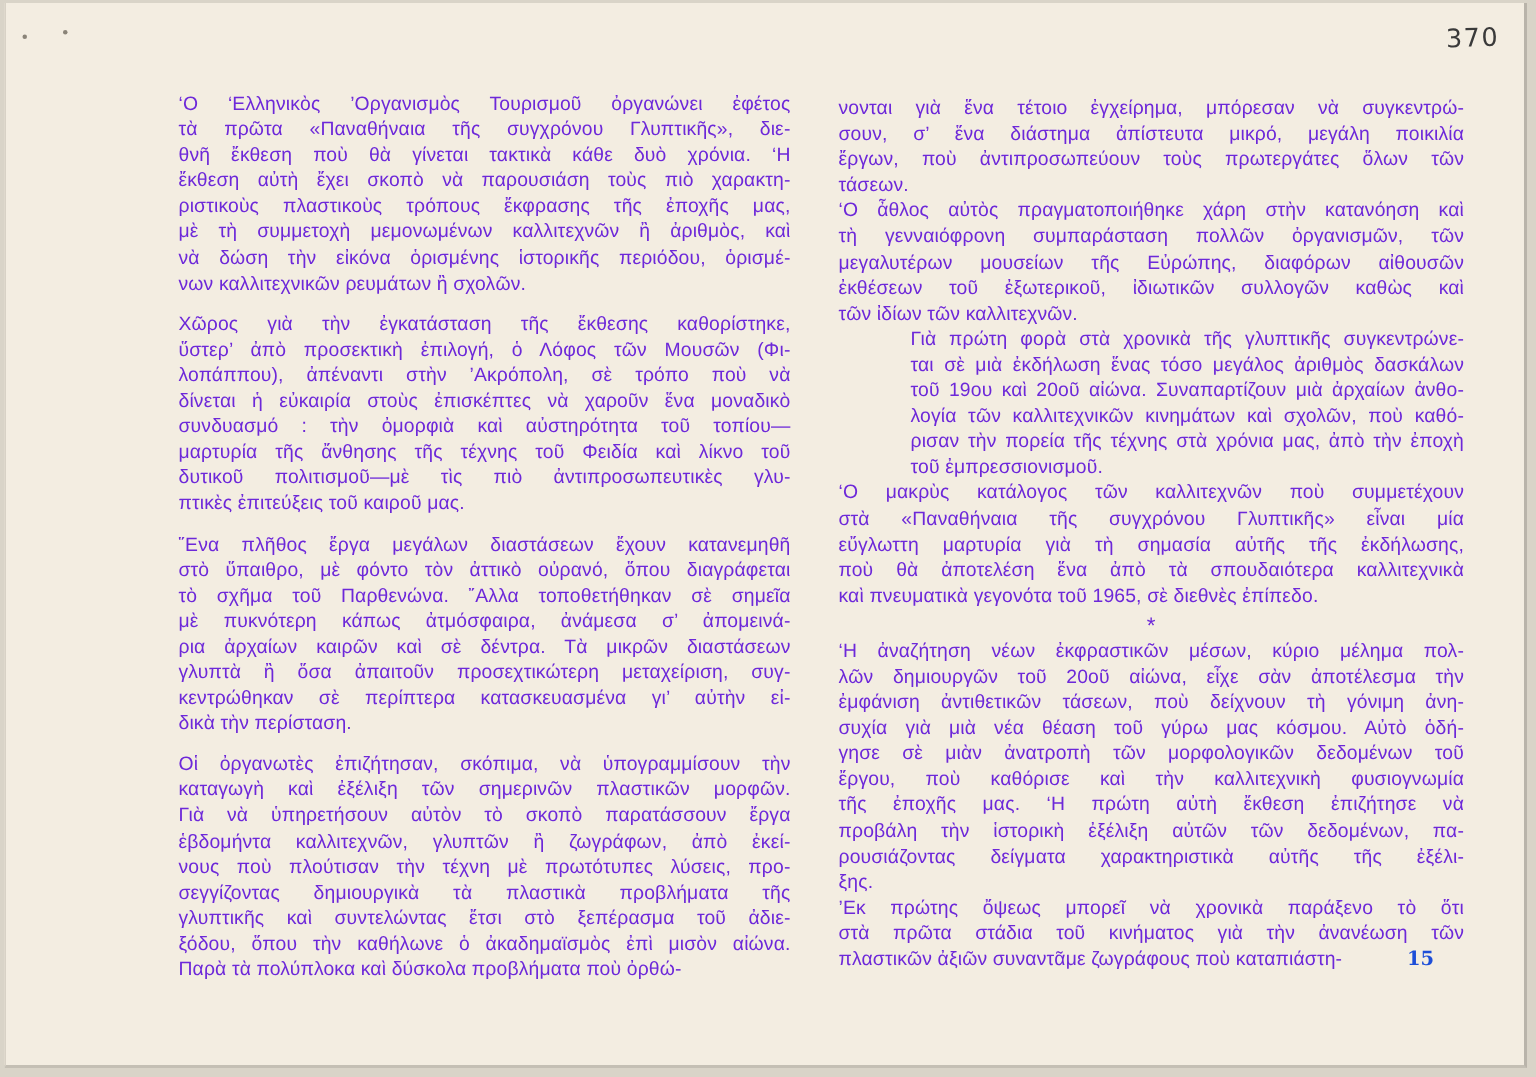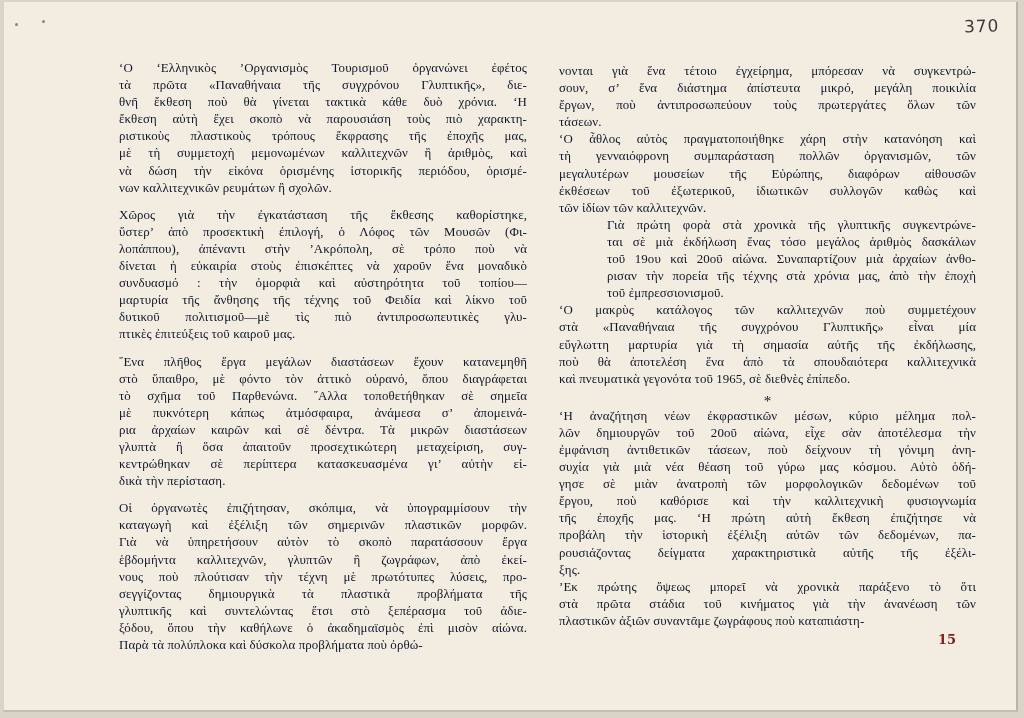--- a/index.html
+++ b/index.html
@@ -34,24 +34,24 @@
     }
     .speck {
       position: absolute;
       width: 3px;
       height: 3px;
       border-radius: 50%;
       background: #8a8478;
     }
     .column {
       position: absolute;
-      font-family: Liberation Serif, serif;
+      font-family: Liberation Sans, sans-serif;
       font-size: 12.9px;
       line-height: 17.1px;
-      color: #0f172a;
+      color: #6d28d9;
       text-align: justify;
       letter-spacing: 0.1px;
     }
     .col-left {
       left: 115px;
       top: 58px;
       width: 408px;
     }
     .col-right {
       left: 555px;
@@ -82,21 +82,21 @@
       height: 20px !important;
       line-height: 26px;
     }
     .page-number {
       position: absolute;
       left: 934px;
       top: 630px;
       font-family: "DejaVu Serif", serif;
       font-weight: bold;
       font-size: 13px;
-      color: #7f1d1d;
+      color: #1d4ed8;
     }
   </style>
 </head>
 <body>
 
 <div class="page">
   <div class="speck" style="left:11px; top:21px;"></div>
   <div class="speck" style="left:38px; top:18px;"></div>
 
   <div class="handwritten">370</div>
@@ -155,20 +155,21 @@
         <span class="line">‘Ο ἆθλος αὐτὸς πραγματοποιήθηκε χάρη στὴν κατανόηση καὶ</span>
         <span class="line">τὴ γενναιόφρονη συμπαράσταση πολλῶν ὀργανισμῶν, τῶν</span>
         <span class="line">μεγαλυτέρων μουσείων τῆς Εὐρώπης, διαφόρων αἰθουσῶν</span>
         <span class="line">ἐκθέσεων τοῦ ἐξωτερικοῦ, ἰδιωτικῶν συλλογῶν καθὼς καὶ</span>
         <span class="line last">τῶν ἰδίων τῶν καλλιτεχνῶν.</span>
       </div>
       <div class="para" style="margin-bottom: 0px; margin-left: 48px;">
         <span class="line">Γιὰ πρώτη φορὰ στὰ χρονικὰ τῆς γλυπτικῆς συγκεντρώνε-</span>
         <span class="line">ται σὲ μιὰ ἐκδήλωση ἕνας τόσο μεγάλος ἀριθμὸς δασκάλων</span>
         <span class="line">τοῦ 19ου καὶ 20οῦ αἰώνα. Συναπαρτίζουν μιὰ ἀρχαίων ἀνθο-</span>
+        <span class="line">λογία τῶν καλλιτεχνικῶν κινημάτων καὶ σχολῶν, ποὺ καθό-</span>
         <span class="line">ρισαν τὴν πορεία τῆς τέχνης στὰ χρόνια μας, ἀπὸ τὴν ἐποχὴ</span>
         <span class="line last">τοῦ ἐμπρεσσιονισμοῦ.</span>
       </div>
       <div class="para" style="margin-bottom: 0px;">
         <span class="line">‘Ο μακρὺς κατάλογος τῶν καλλιτεχνῶν ποὺ συμμετέχουν</span>
         <span class="line">στὰ «Παναθήναια τῆς συγχρόνου Γλυπτικῆς» εἶναι μία</span>
         <span class="line">εὔγλωττη μαρτυρία γιὰ τὴ σημασία αὐτῆς τῆς ἐκδήλωσης,</span>
         <span class="line">ποὺ θὰ ἀποτελέση ἕνα ἀπὸ τὰ σπουδαιότερα καλλιτεχνικὰ</span>
         <span class="line last">καὶ πνευματικὰ γεγονότα τοῦ 1965, σὲ διεθνὲς ἐπίπεδο.</span>
       </div>

